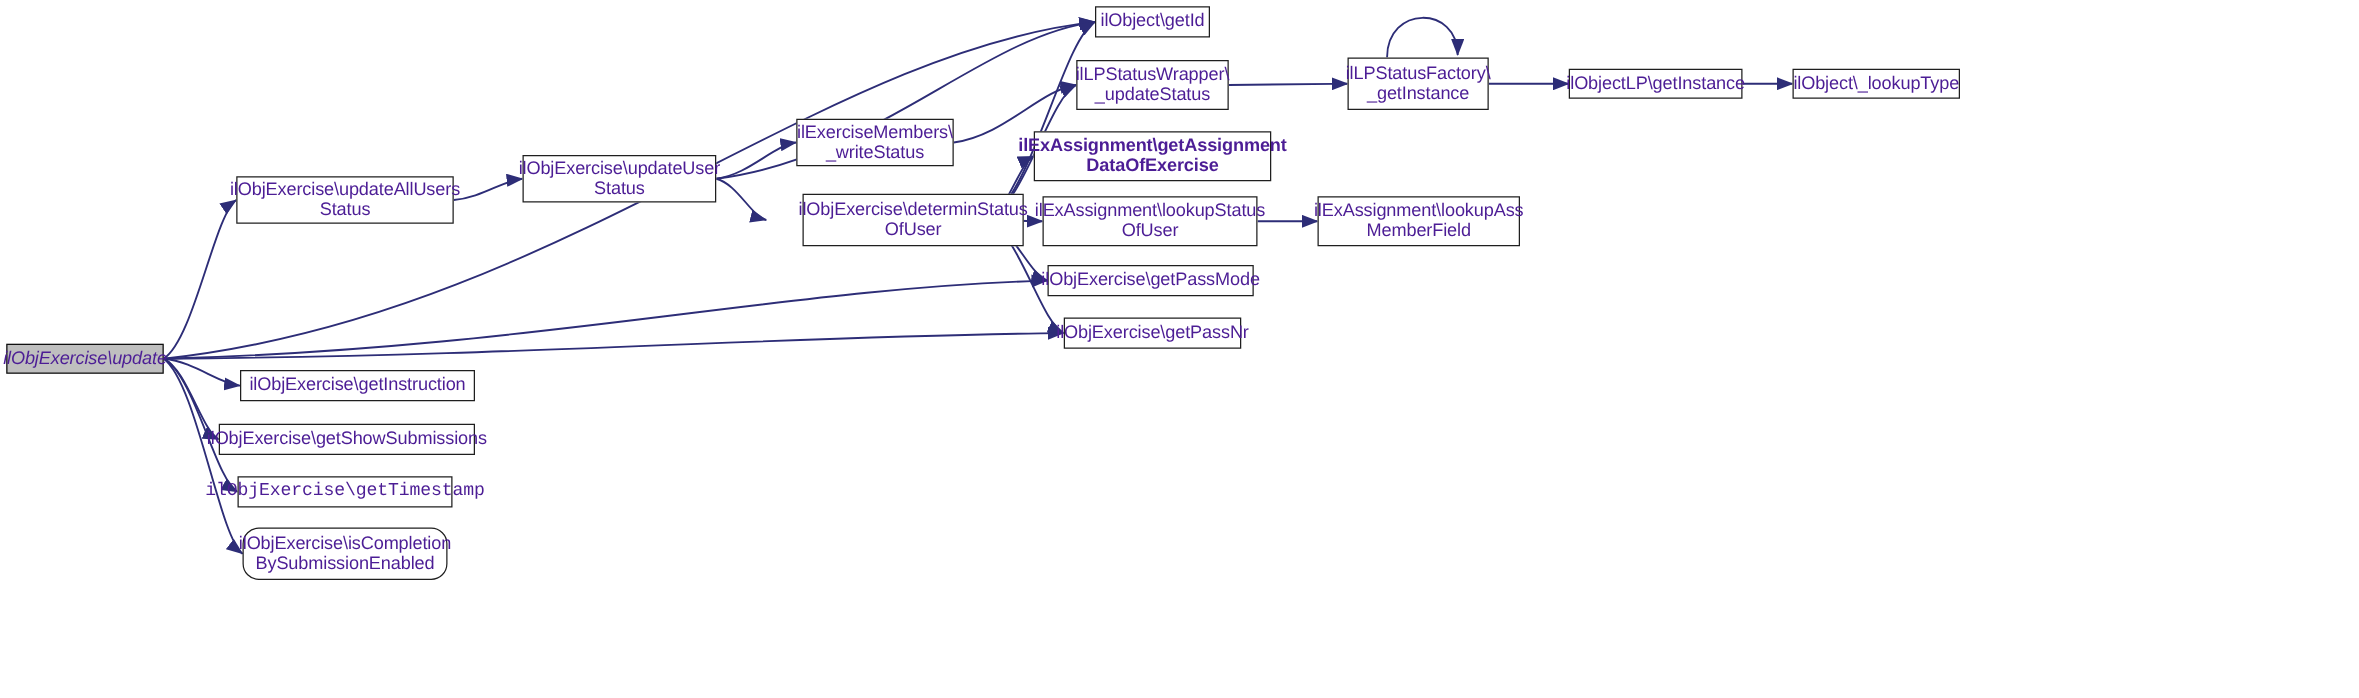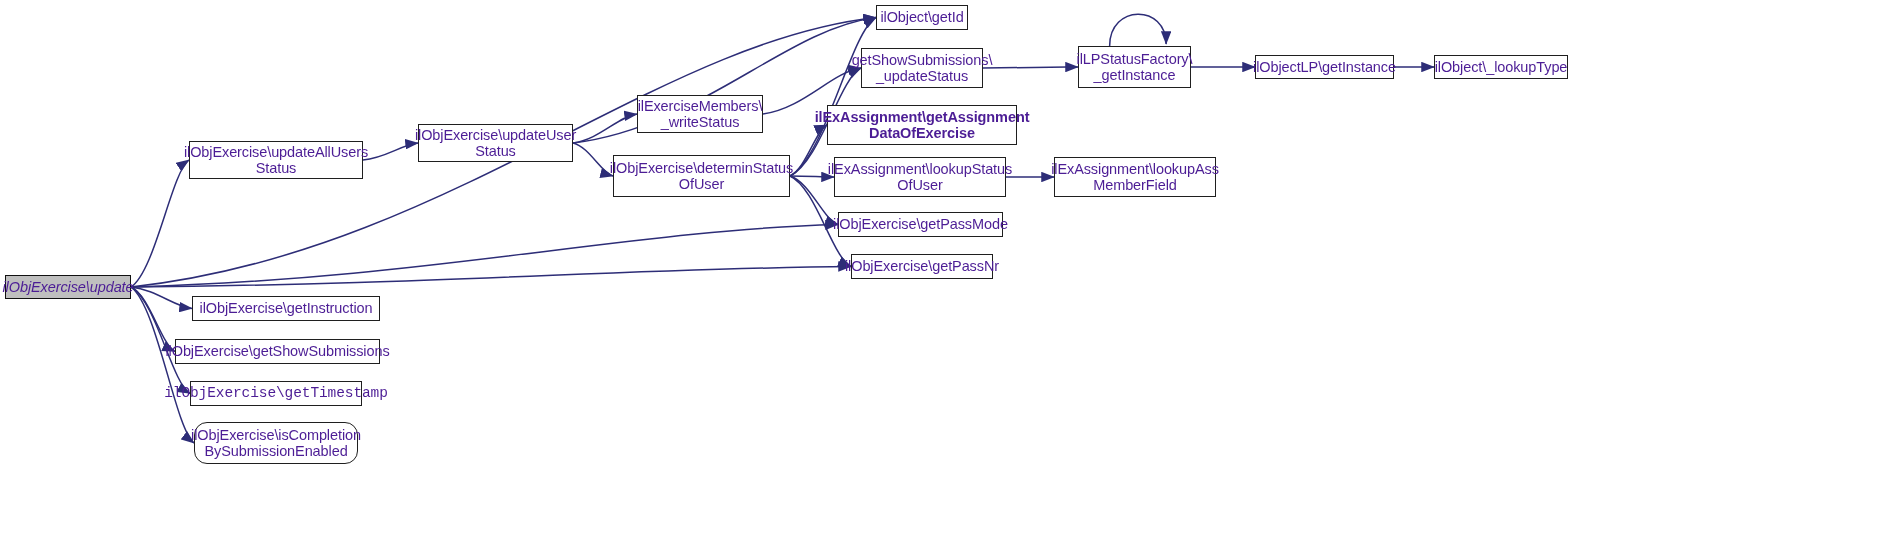--- a/index.html
+++ b/index.html
@@ -86,24 +86,24 @@
   </svg>
 
   <div id="node-group">
       <div class="node root" style="left: 5px; top: 275px; width: 126px; height: 24px;">ilObjExercise\update</div>
       <div class="node" style="left: 189px; top: 141px; width: 174px; height: 38px;">ilObjExercise\updateAllUsers
 Status</div>
       <div class="node" style="left: 418px; top: 124px; width: 155px; height: 38px;">ilObjExercise\updateUser
 Status</div>
       <div class="node" style="left: 637px; top: 95px; width: 126px; height: 38px;">ilExerciseMembers\
 _writeStatus</div>
-      <div class="node" style="left: 613px; top: 155px; width: 177px; height: 42px;">ilObjExercise\determinStatus
+      <div class="node" style="left: 642px; top: 155px; width: 177px; height: 42px;">ilObjExercise\determinStatus
 OfUser</div>
       <div class="node" style="left: 876px; top: 5px; width: 92px; height: 25px;">ilObject\getId</div>
-      <div class="node" style="left: 861px; top: 48px; width: 122px; height: 40px;">getShowSubmissions\
+      <div class="node" style="left: 861px; top: 48px; width: 122px; height: 40px;">ilLPStatusWrapper\
 _updateStatus</div>
       <div class="node" style="left: 827px; top: 105px; width: 190px; height: 40px; font-weight: bold;">ilExAssignment\getAssignment
 DataOfExercise</div>
       <div class="node" style="left: 834px; top: 157px; width: 172px; height: 40px;">ilExAssignment\lookupStatus
 OfUser</div>
       <div class="node" style="left: 1054px; top: 157px; width: 162px; height: 40px;">ilExAssignment\lookupAss
 MemberField</div>
       <div class="node" style="left: 838px; top: 212px; width: 165px; height: 25px;">ilObjExercise\getPassMode</div>
       <div class="node" style="left: 851px; top: 254px; width: 142px; height: 25px;">ilObjExercise\getPassNr</div>
       <div class="node" style="left: 1078px; top: 46px; width: 113px; height: 42px;">ilLPStatusFactory\

